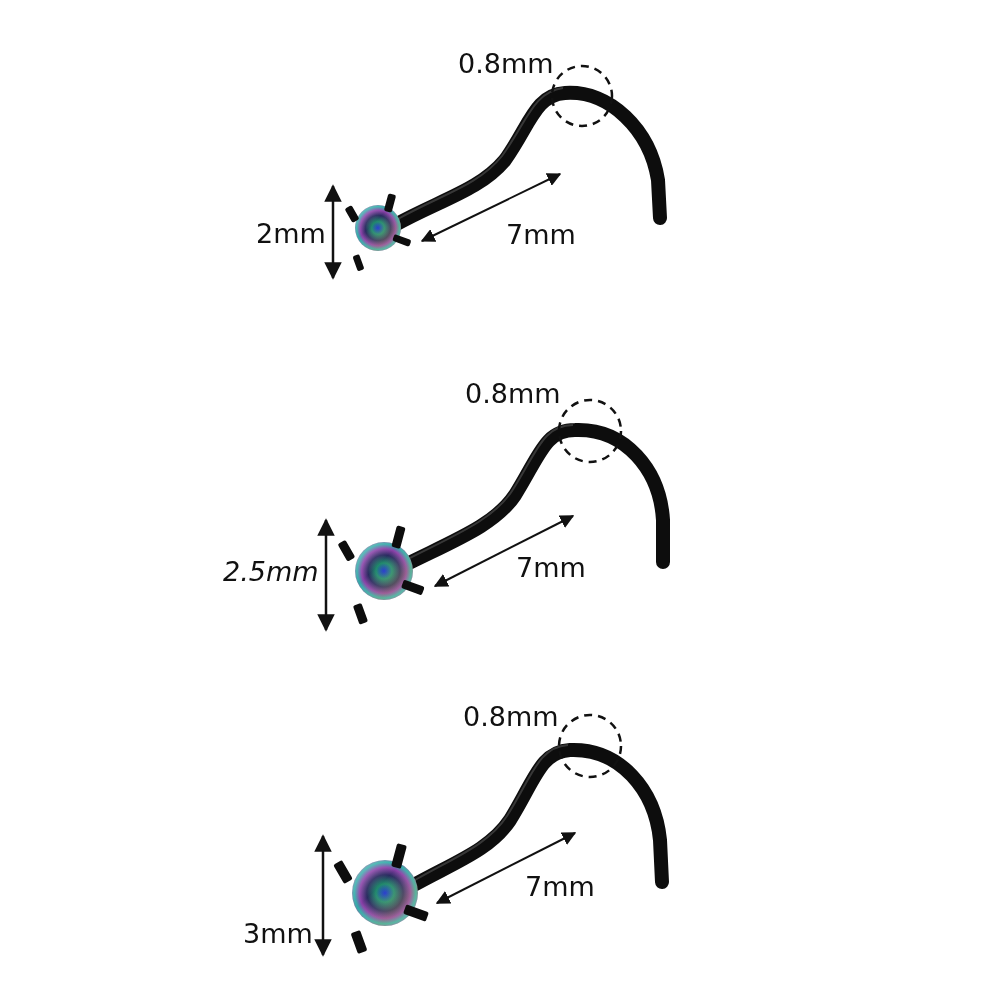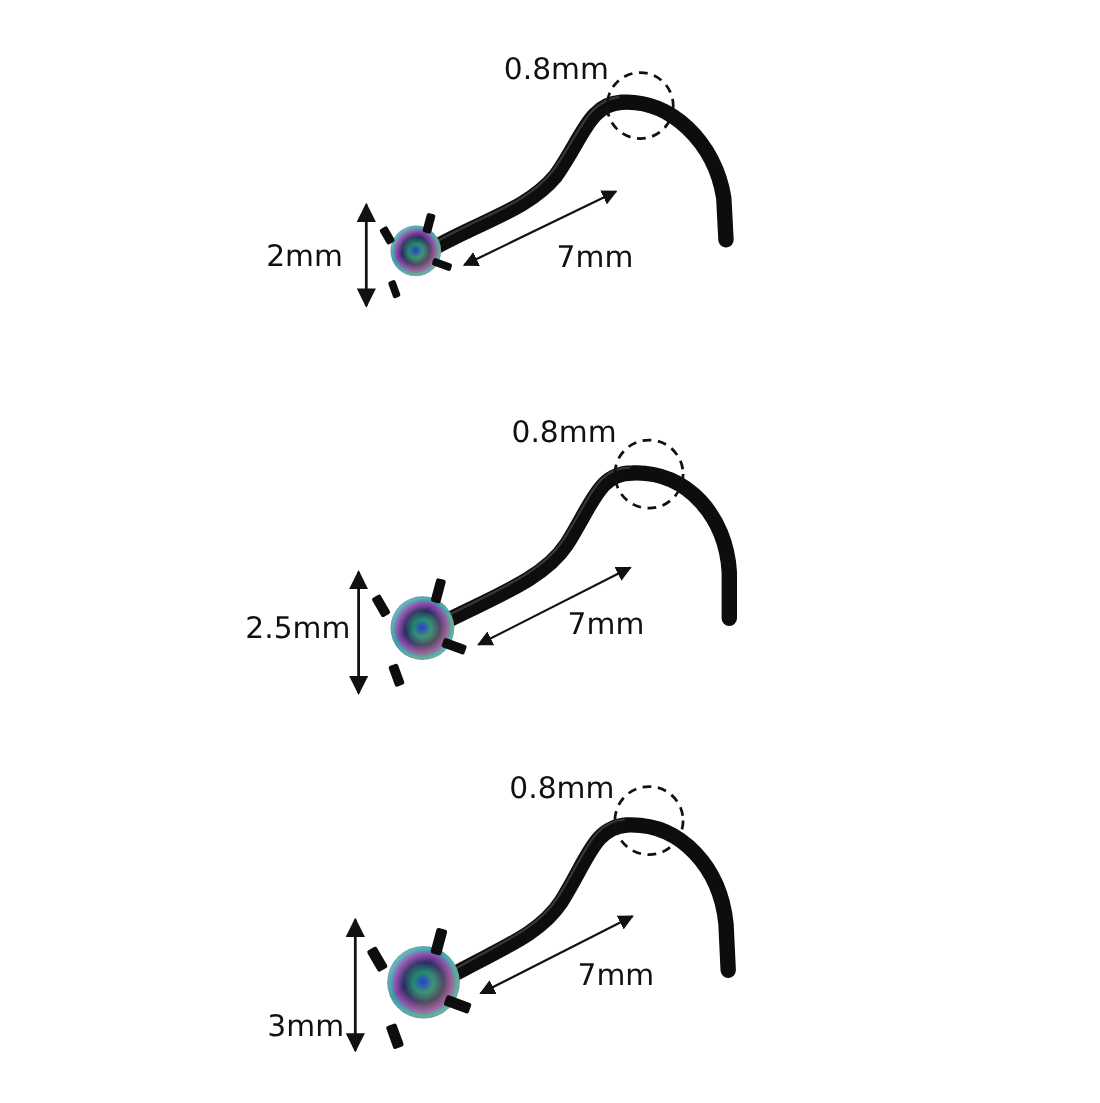--- a/index.html
+++ b/index.html
@@ -78,24 +78,24 @@
       <rect x="338" y="861" width="10" height="22" rx="2" fill="#0d0d0d" transform="rotate(-30 343 872)"></rect>
       <rect x="404" y="908" width="24" height="10" rx="2" fill="#0d0d0d" transform="rotate(20 416 913)"></rect>
       <rect x="354" y="931" width="10" height="22" rx="2" fill="#0d0d0d" transform="rotate(-20 359 942)"></rect>
       <circle cx="590" cy="746" r="31" fill="none" stroke="#111111" stroke-width="2.5" stroke-dasharray="8,6"></circle>
       <line x1="323" y1="836" x2="323" y2="955" stroke="#111111" stroke-width="2.5" marker-start="url(#arrowhead)" marker-end="url(#arrowhead)"></line>
       <line x1="437" y1="903" x2="575" y2="833" stroke="#111111" stroke-width="2" marker-start="url(#arrowhead)" marker-end="url(#arrowhead)"></line>
     </g>
   </svg>
 
   <div class="label" style="left:458px; top:50px;">0.8mm</div>
-  <div class="label" style="left:242px; top:220px;">2mm</div>
+  <div class="label" style="left:256px; top:220px;">2mm</div>
   <div class="label" style="left:506px; top:221px;">7mm</div>
 
   <div class="label" style="left:465px; top:380px;">0.8mm</div>
-  <div class="label" style="left:223px; top:558px;">2.5mm</div>
+  <div class="label" style="left:223px; top:558px;font-style:italic;">2.5mm</div>
   <div class="label" style="left:516px; top:554px;">7mm</div>
 
   <div class="label" style="left:463px; top:703px;">0.8mm</div>
   <div class="label" style="left:243px; top:920px;">3mm</div>
   <div class="label" style="left:525px; top:873px;">7mm</div>
 
 </div>
 
 </body></html>

